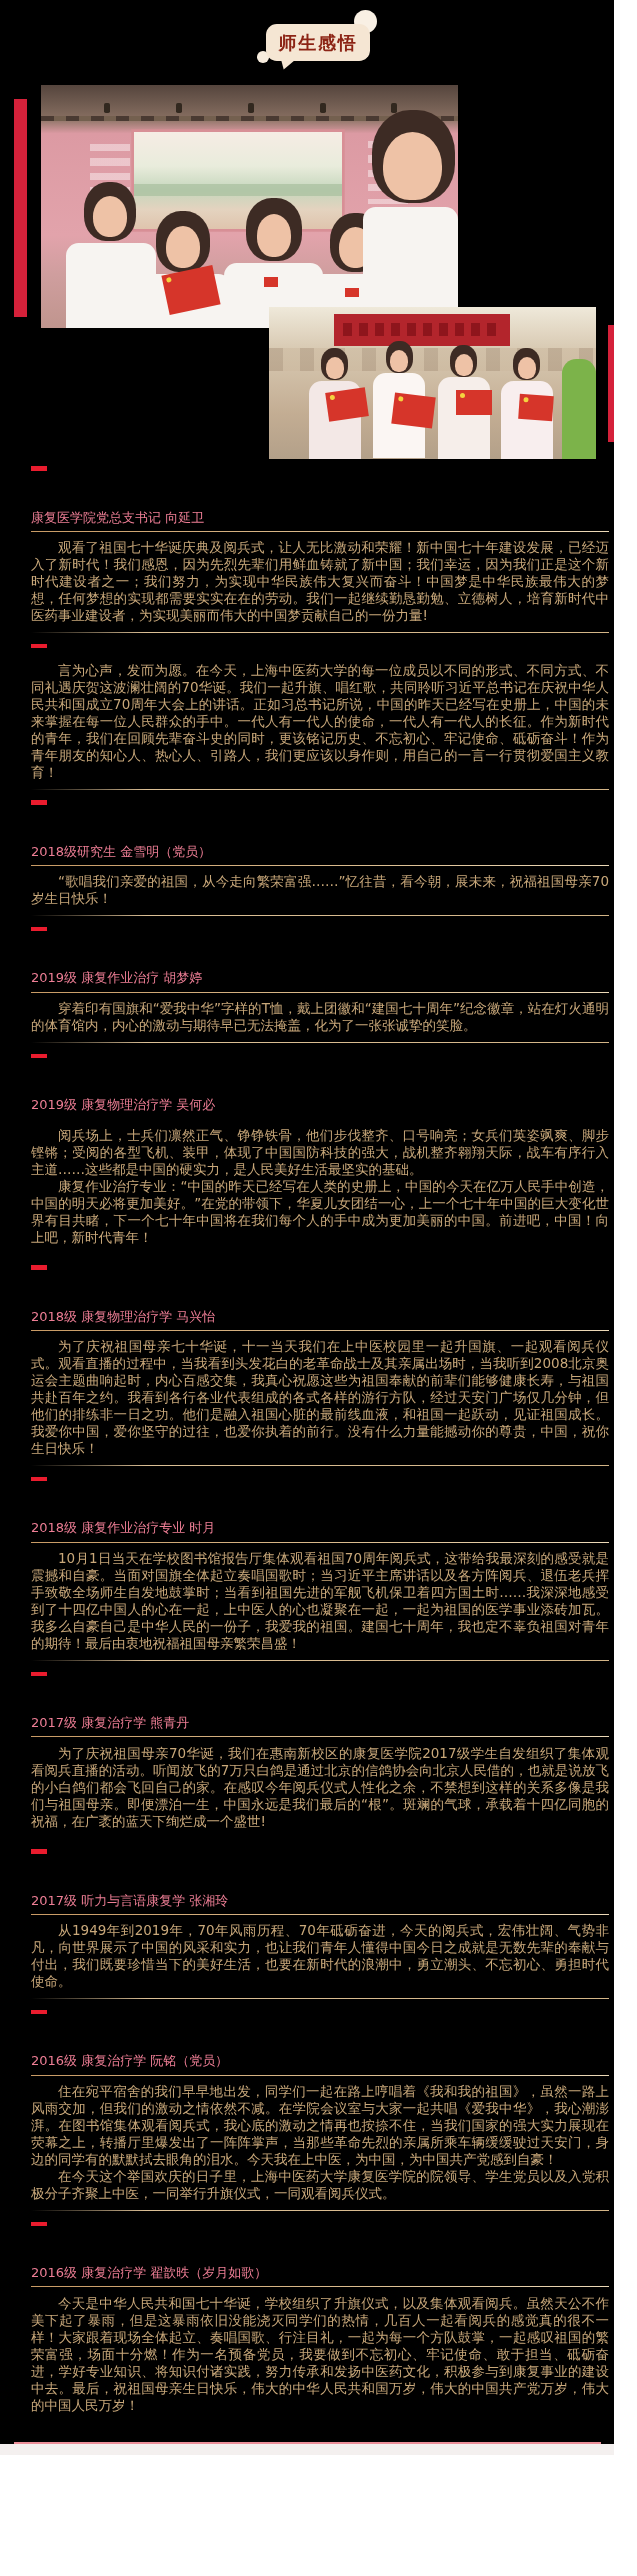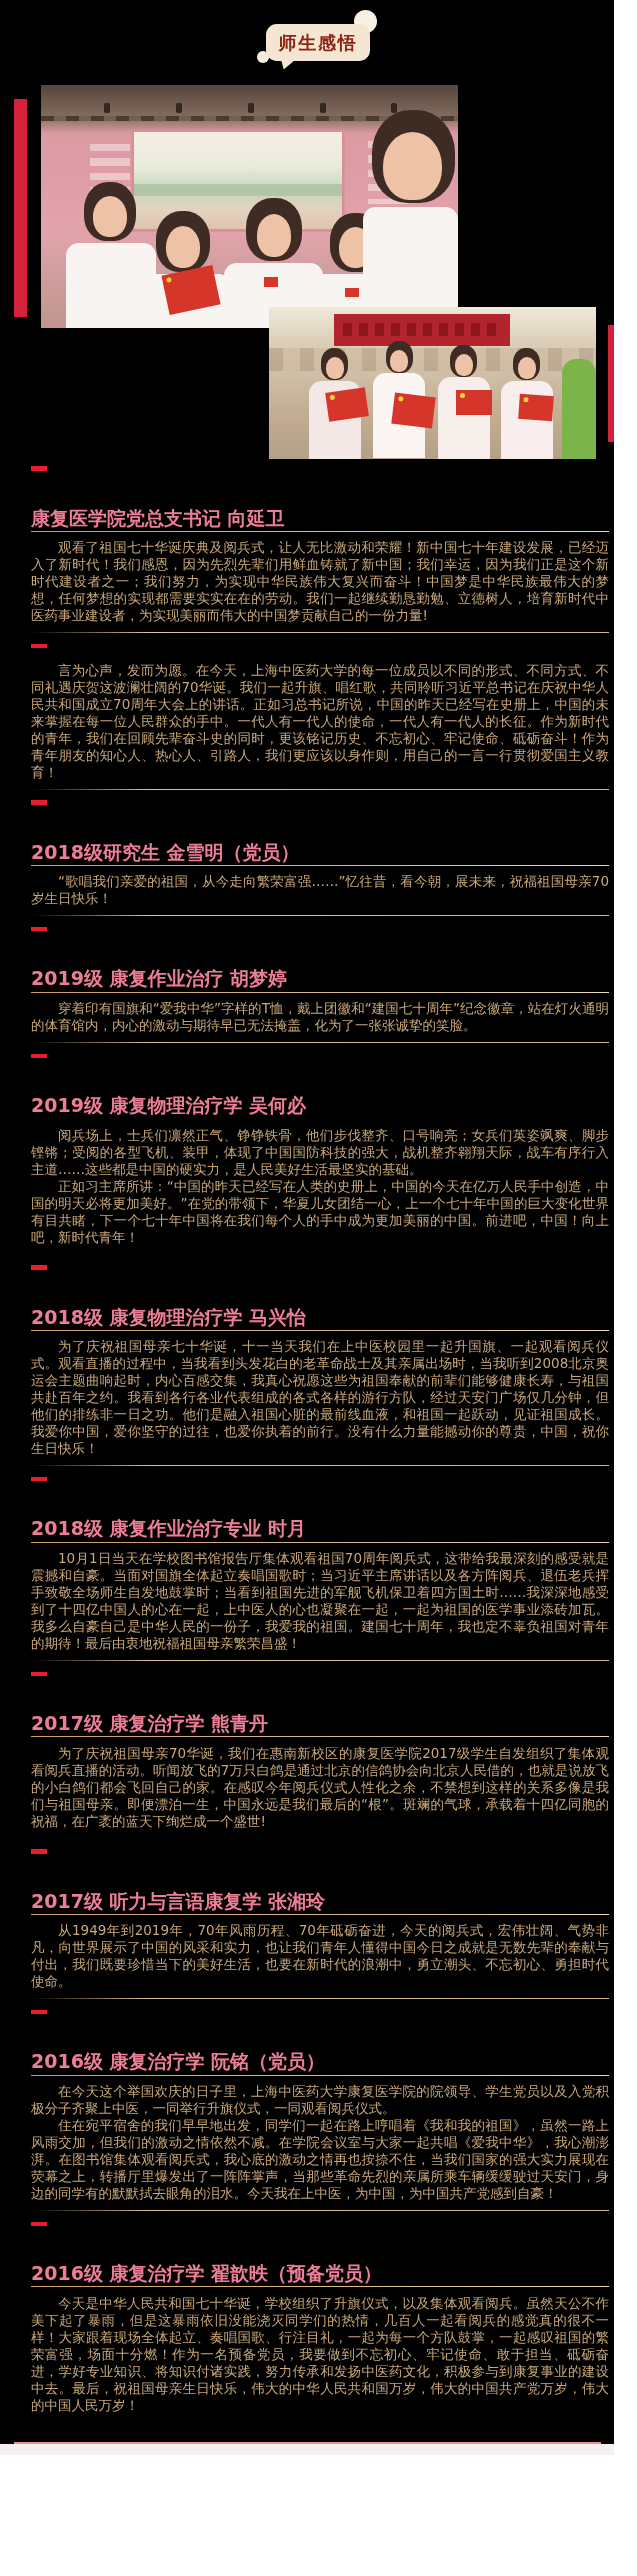--- a/index.html
+++ b/index.html
@@ -75,21 +75,21 @@
     background:repeating-linear-gradient(90deg,#8e151c 0 9px,transparent 9px 16px); }
   .p2-green-person { position:absolute; right:0; top:52px; width:34px; height:100px;
     background:#7cb34a; border-radius:14.4px 14.4px 0 0; }
   .p2-crowd { position:absolute; left:0; top:41px; width:100%; height:23.4px;
     background:repeating-linear-gradient(90deg,#a8927a 0 14.4px,#cbb89e 14.4px 31px); opacity:.5; }
 
   
   .sections { width:578px; margin-left:31px; }
   .sec { margin-bottom:10.8px; }
   .dash { width:16px; height:4.5px; background:#ea1c2e; margin-bottom:5.4px; }
-  .sec-heading { color:#ee7e95; font-size:19px; line-height:16px; font-weight:bold; margin-bottom:5.4px;margin-top:39px; }
+  .sec-heading { color:#ee7e95; font-size:13px; line-height:16px; font-weight:normal; margin-bottom:5.4px;margin-top:39px; }
   .rule { height:0.9px; margin-bottom:7.2px;
     background:linear-gradient(90deg,#c89a64 0%,#ddbf92 60%,#ecd9b8 100%); }
   .body-p {
     color:#c9a87a; font-size:13.5px; line-height:17px;
     text-align:justify; text-indent:2em; word-break:break-all;
   }
   .endrule { height:0.9px; margin-top:8px;
     background:linear-gradient(90deg,rgba(221,193,151,0) 0%,#dcc096 20%,#d3b587 100%); }
 
   
@@ -236,21 +236,21 @@
       <div class="rule"></div>
       <p class="body-p">穿着印有国旗和“爱我中华”字样的T恤，戴上团徽和“建国七十周年”纪念徽章，站在灯火通明的体育馆内，内心的激动与期待早已无法掩盖，化为了一张张诚挚的笑脸。</p>
       <div class="endrule"></div>
     </section>
 
     <section class="sec">
       <div class="dash"></div>
       <h2 class="sec-heading">2019级 康复物理治疗学 吴何必</h2>
       <div class="rule"></div>
       <p class="body-p">阅兵场上，士兵们凛然正气、铮铮铁骨，他们步伐整齐、口号响亮；女兵们英姿飒爽、脚步铿锵；受阅的各型飞机、装甲，体现了中国国防科技的强大，战机整齐翱翔天际，战车有序行入主道……这些都是中国的硬实力，是人民美好生活最坚实的基础。</p>
-      <p class="body-p">正如习主席所讲：“中国的昨天已经写在人类的史册上，中国的今天在亿万人民手中创造，中国的明天必将更加美好。”在党的带领下，华夏儿女团结一心，上一个七十年中国的巨大变化世界有目共睹，下一个七十年中国将在我们每个人的手中成为更加美丽的中国。前进吧，中国！向上吧，新时代青年！</p>
+      <p class="body-p">康复作业治疗专业：“中国的昨天已经写在人类的史册上，中国的今天在亿万人民手中创造，中国的明天必将更加美好。”在党的带领下，华夏儿女团结一心，上一个七十年中国的巨大变化世界有目共睹，下一个七十年中国将在我们每个人的手中成为更加美丽的中国。前进吧，中国！向上吧，新时代青年！</p>
       <div class="endrule"></div>
     </section>
 
     <section class="sec">
       <div class="dash"></div>
       <h2 class="sec-heading">2018级 康复物理治疗学 马兴怡</h2>
       <div class="rule"></div>
       <p class="body-p">为了庆祝祖国母亲七十华诞，十一当天我们在上中医校园里一起升国旗、一起观看阅兵仪式。观看直播的过程中，当我看到头发花白的老革命战士及其亲属出场时，当我听到2008北京奥运会主题曲响起时，内心百感交集，我真心祝愿这些为祖国奉献的前辈们能够健康长寿，与祖国共赴百年之约。我看到各行各业代表组成的各式各样的游行方队，经过天安门广场仅几分钟，但他们的排练非一日之功。他们是融入祖国心脏的最前线血液，和祖国一起跃动，见证祖国成长。我爱你中国，爱你坚守的过往，也爱你执着的前行。没有什么力量能撼动你的尊贵，中国，祝你生日快乐！</p>
       <div class="endrule"></div>
     </section>
@@ -276,28 +276,28 @@
       <h2 class="sec-heading">2017级 听力与言语康复学 张湘玲</h2>
       <div class="rule"></div>
       <p class="body-p">从1949年到2019年，70年风雨历程、70年砥砺奋进，今天的阅兵式，宏伟壮阔、气势非凡，向世界展示了中国的风采和实力，也让我们青年人懂得中国今日之成就是无数先辈的奉献与付出，我们既要珍惜当下的美好生活，也要在新时代的浪潮中，勇立潮头、不忘初心、勇担时代使命。</p>
       <div class="endrule"></div>
     </section>
 
     <section class="sec">
       <div class="dash"></div>
       <h2 class="sec-heading">2016级 康复治疗学 阮铭（党员）</h2>
       <div class="rule"></div>
+      <p class="body-p">住在宛平宿舍的我们早早地出发，同学们一起在路上哼唱着《我和我的祖国》，虽然一路上风雨交加，但我们的激动之情依然不减。在学院会议室与大家一起共唱《爱我中华》，我心潮澎湃。在图书馆集体观看阅兵式，我心底的激动之情再也按捺不住，当我们国家的强大实力展现在荧幕之上，转播厅里爆发出了一阵阵掌声，当那些革命先烈的亲属所乘车辆缓缓驶过天安门，身边的同学有的默默拭去眼角的泪水。今天我在上中医，为中国，为中国共产党感到自豪！</p>
       <p class="body-p">在今天这个举国欢庆的日子里，上海中医药大学康复医学院的院领导、学生党员以及入党积极分子齐聚上中医，一同举行升旗仪式，一同观看阅兵仪式。</p>
-      <p class="body-p">住在宛平宿舍的我们早早地出发，同学们一起在路上哼唱着《我和我的祖国》，虽然一路上风雨交加，但我们的激动之情依然不减。在学院会议室与大家一起共唱《爱我中华》，我心潮澎湃。在图书馆集体观看阅兵式，我心底的激动之情再也按捺不住，当我们国家的强大实力展现在荧幕之上，转播厅里爆发出了一阵阵掌声，当那些革命先烈的亲属所乘车辆缓缓驶过天安门，身边的同学有的默默拭去眼角的泪水。今天我在上中医，为中国，为中国共产党感到自豪！</p>
-      <div class="endrule"></div>
-    </section>
-
-    <section class="sec">
-      <div class="dash"></div>
-      <h2 class="sec-heading">2016级 康复治疗学 翟歆昳（预备党员）</h2>
+      <div class="endrule"></div>
+    </section>
+
+    <section class="sec">
+      <div class="dash"></div>
+      <h2 class="sec-heading">2016级 康复治疗学 翟歆昳（岁月如歌）</h2>
       <div class="rule"></div>
       <p class="body-p">今天是中华人民共和国七十华诞，学校组织了升旗仪式，以及集体观看阅兵。虽然天公不作美下起了暴雨，但是这暴雨依旧没能浇灭同学们的热情，几百人一起看阅兵的感觉真的很不一样！大家跟着现场全体起立、奏唱国歌、行注目礼，一起为每一个方队鼓掌，一起感叹祖国的繁荣富强，场面十分燃！作为一名预备党员，我要做到不忘初心、牢记使命、敢于担当、砥砺奋进，学好专业知识、将知识付诸实践，努力传承和发扬中医药文化，积极参与到康复事业的建设中去。最后，祝祖国母亲生日快乐，伟大的中华人民共和国万岁，伟大的中国共产党万岁，伟大的中国人民万岁！</p>
       <div class="endrule"></div>
     </section>
 
   </div>
 
   <div class="bottom-line"></div>
   <div class="footer-strip"></div>
 

